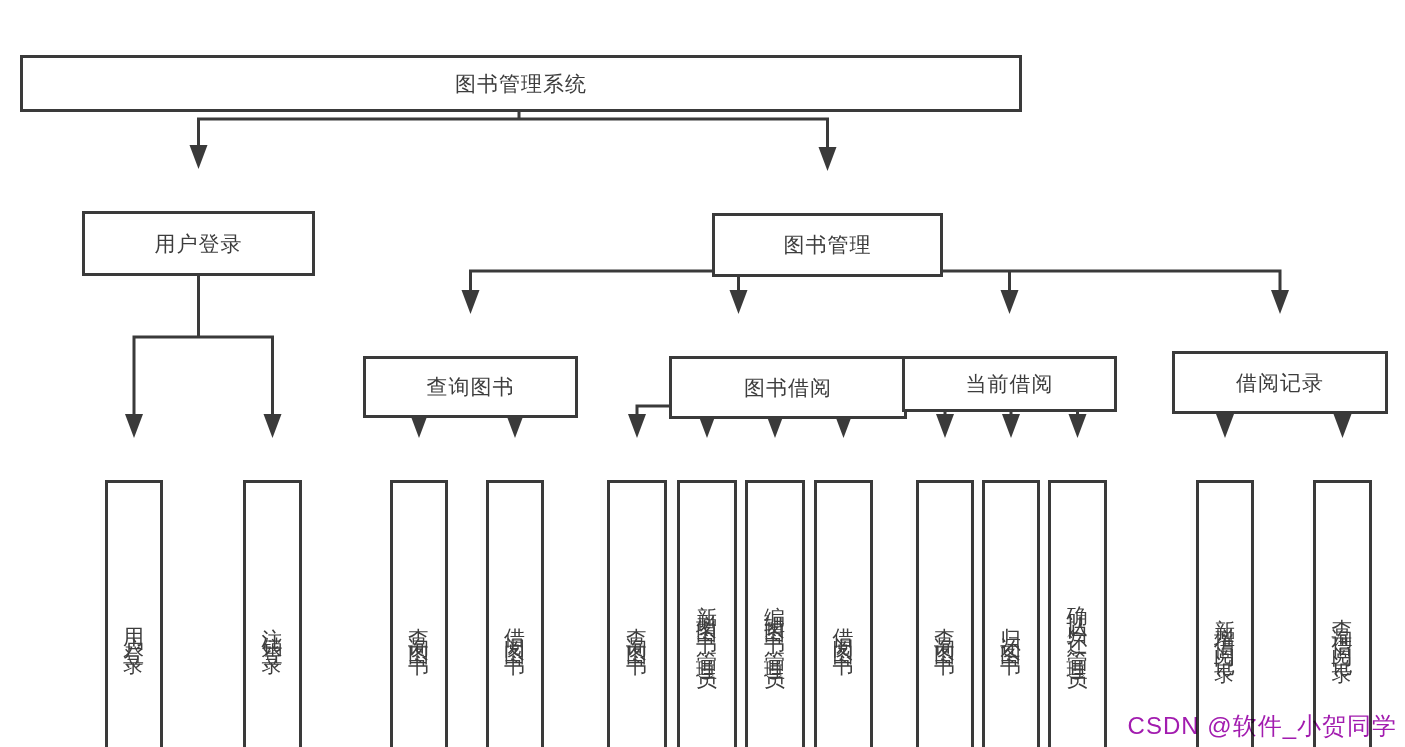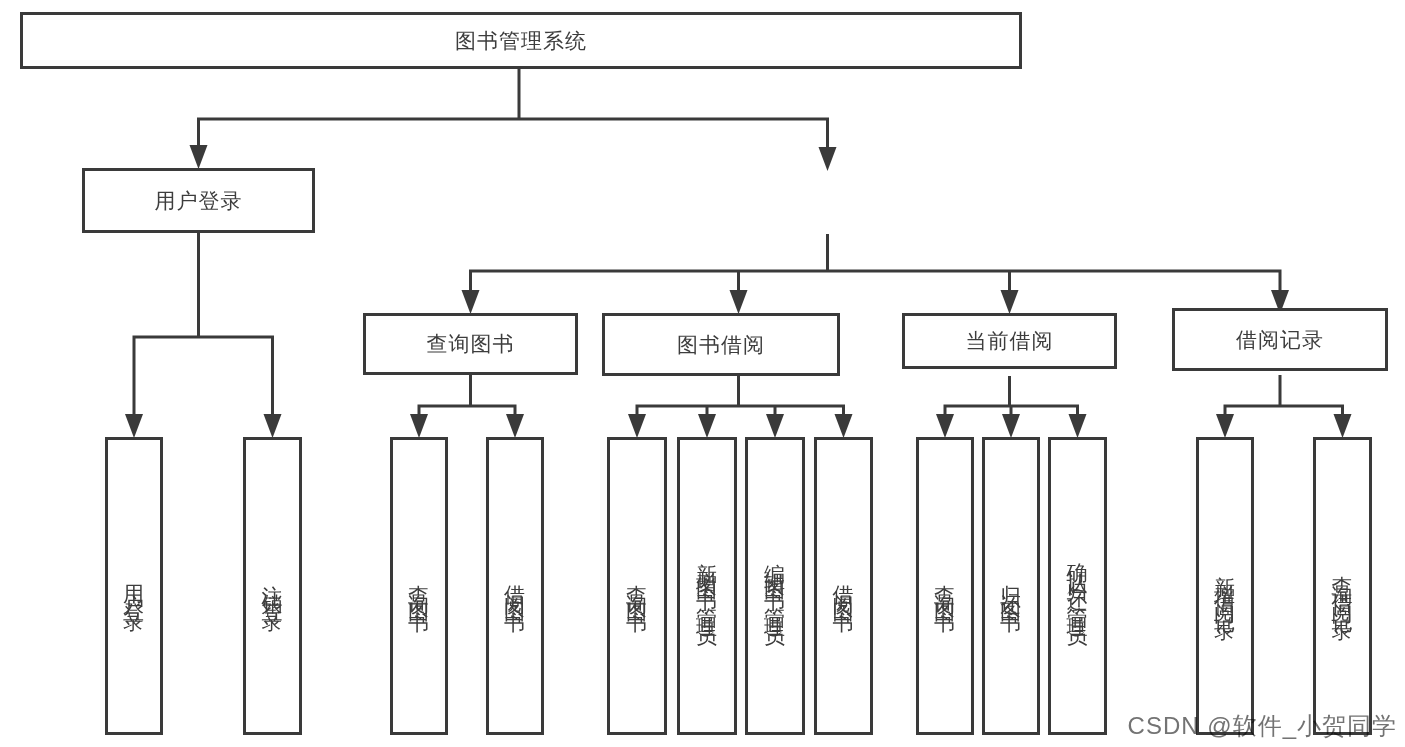--- a/index.html
+++ b/index.html
@@ -20,39 +20,40 @@
   .node {
     position: absolute;
     box-sizing: border-box;
     background: #ffffff;
     border: 3px solid #3a3a3a;
     display: flex;
     align-items: center;
     justify-content: center;
     color: #3d3d3d;
     z-index: 2;
+    margin-top: 43px;
   }
   .node.h span {
     font-size: 21px;
     letter-spacing: 1px;
     white-space: nowrap;
   }
   .node.v span {
     writing-mode: vertical-rl;
     text-orientation: mixed;
     font-size: 21px;
     line-height: 1;
     letter-spacing: 9px;
   }
   #watermark {
     position: absolute;
     right: 8px;
     top: 710px;
     font-size: 24px;
-    color: #737373;
+    color: #a21caf;
     letter-spacing: 1px;
     white-space: nowrap;
     z-index: 10;
     mix-blend-mode: multiply;
   }
 </style>
 </head>
 <body>
 
 <div id="canvas">
@@ -115,25 +116,28 @@
     </g>
   </svg>
 
   <div class="node h" style="left:20px;top:12px;width:1002px;height:57px">
     <span>图书管理系统</span>
   </div>
 
   <div class="node h" style="left:82px;top:168px;width:233px;height:65px">
     <span>用户登录</span>
   </div>
+  <div class="node h" style="left:712px;top:170px;width:231px;height:64px">
+    <span>图书管理</span>
+  </div>
 
   <div class="node h" style="left:363px;top:313px;width:215px;height:62px">
     <span>查询图书</span>
   </div>
-  <div class="node h" style="left:602px;top:313px;width:238px;height:63px">
+  <div class="node h" style="left:669px;top:313px;width:238px;height:63px">
     <span>图书借阅</span>
   </div>
   <div class="node h" style="left:902px;top:313px;width:215px;height:56px">
     <span>当前借阅</span>
   </div>
   <div class="node h" style="left:1172px;top:308px;width:216px;height:63px">
     <span>借阅记录</span>
   </div>
 
   <div class="node v" style="left:105px;top:437px;width:58px;height:298px">

